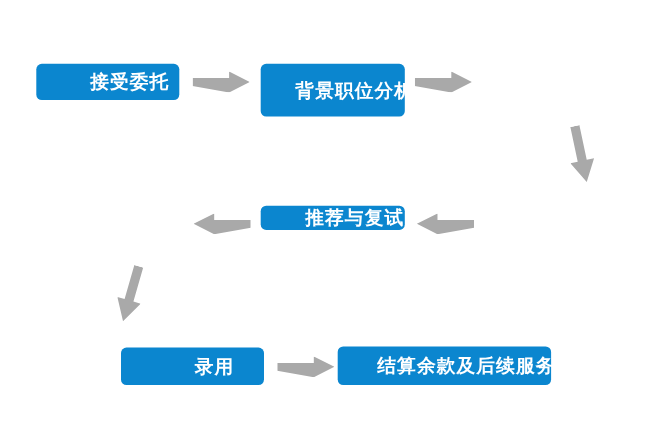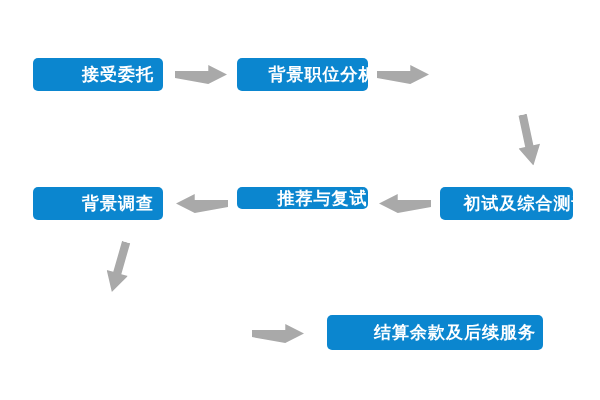--- a/index.html
+++ b/index.html
@@ -50,37 +50,36 @@
 </style>
 </head>
 <body>
 
 <div class="canvas">
 
   <div class="node" style="left:33px;top:58px;width:130px;height:33px">接受委托</div>
 
   <div class="arrow arrow-right" style="left:175px;top:65px"></div>
 
-  <div class="node" style="left:237px;top:58px;width:131px;height:33px">背景职位分析</div>
+  <div class="node" style="left:237px;top:58px;width:131px;height:48px">背景职位分析</div>
 
   <div class="arrow arrow-right" style="left:377px;top:65px"></div>
 
 
   <div class="arrow arrow-down" style="left:517px;top:114px;transform:rotate(-12deg)"></div>
 
-  <div class="node" style="left:440px;top:187px;width:133px;height:33px">初试及综合测评</div>
 
   <div class="arrow arrow-left" style="left:379px;top:194px"></div>
 
   <div class="node" style="left:237px;top:187px;width:131px;height:22px">推荐与复试</div>
 
   <div class="arrow arrow-left" style="left:176px;top:194px"></div>
 
-  <div class="node" style="left:33px;top:187px;width:130px;height:33px">背景调查</div>
 
   <div class="arrow arrow-down" style="left:108px;top:241px;transform:rotate(16deg)"></div>
 
+  <div class="node" style="left:110px;top:316px;width:130px;height:34px">录用</div>
 
   <div class="arrow arrow-right" style="left:252px;top:324px"></div>
 
-  <div class="node" style="left:327px;top:315px;width:216px;height:35px">结算余款及后续服务</div>
+  <div class="node" style="left:307px;top:315px;width:194px;height:35px">结算余款及后续服务</div>
 
 </div>
 
 </body></html>

